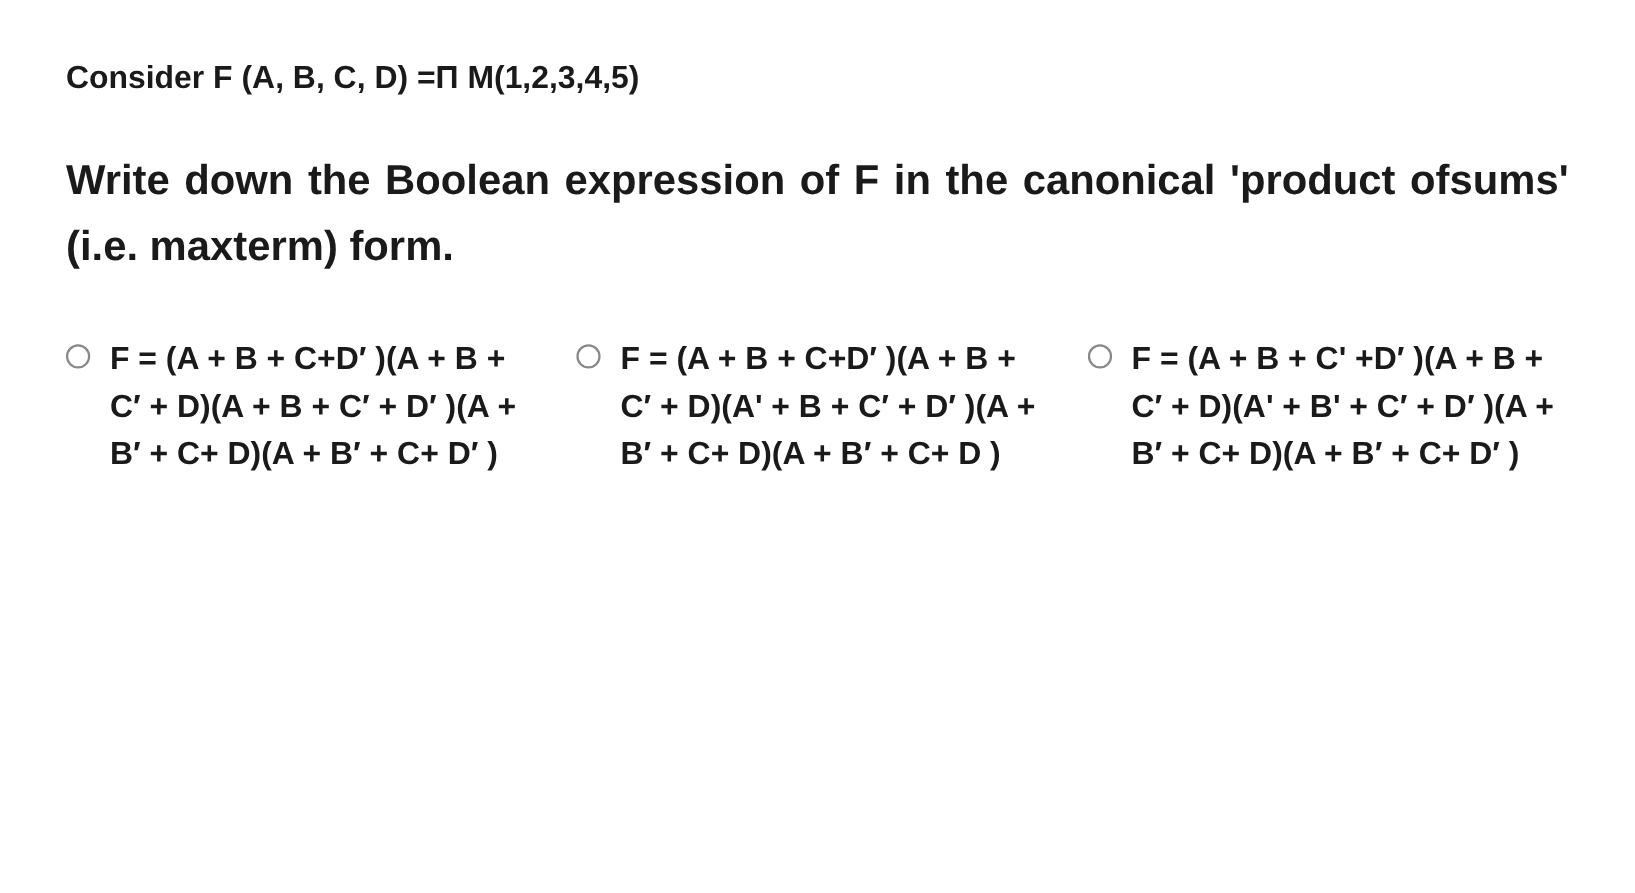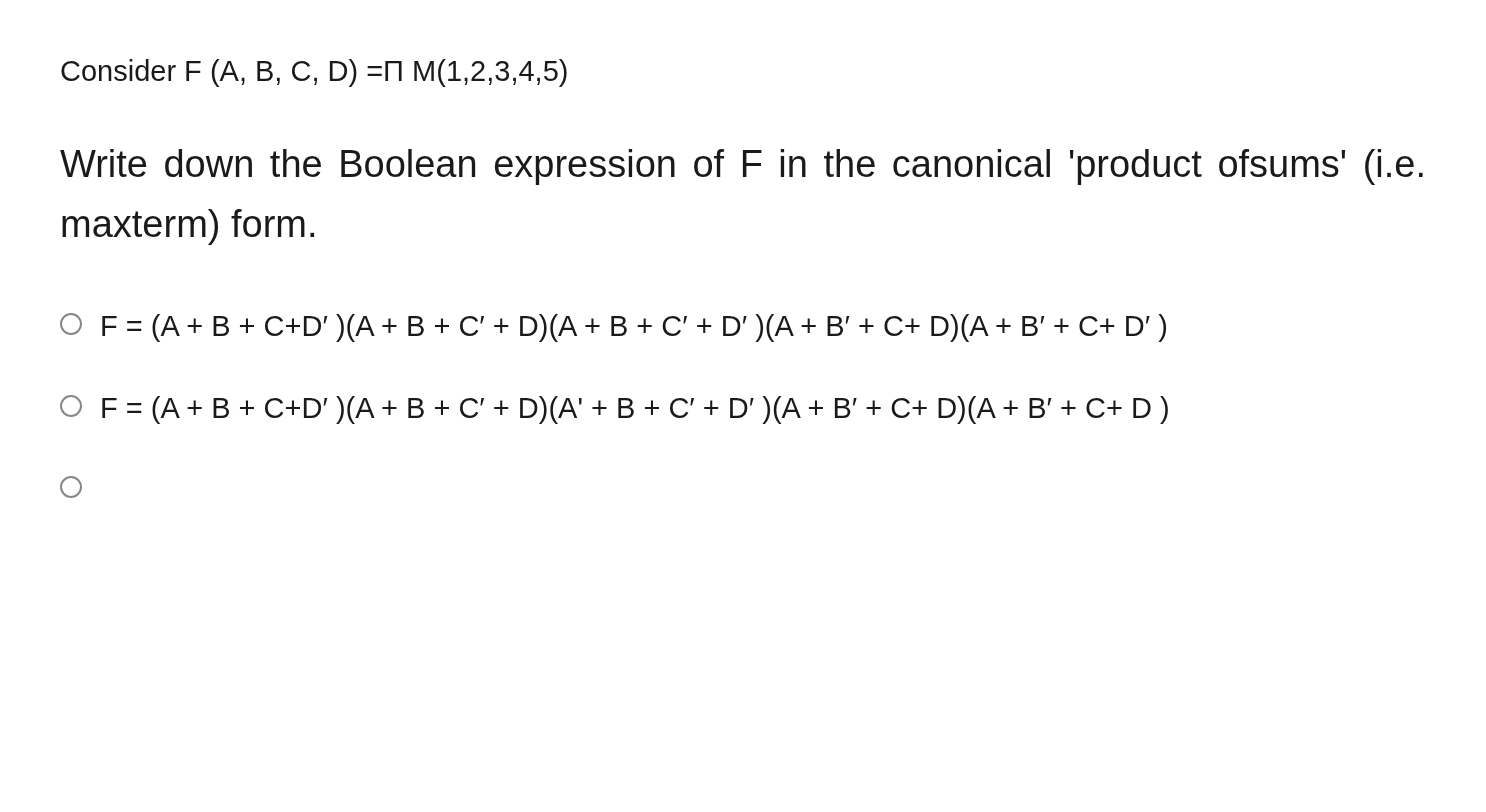--- a/index.html
+++ b/index.html
@@ -1,18 +1,19 @@
 <!DOCTYPE html>
 <html><head>
   <meta charset="utf-8">
   <style>
     * {
       margin: 0;
       padding: 0;
       box-sizing: border-box;
+      font-weight: bold;
     }
     body {
       font-family: 'Segoe UI', Tahoma, Geneva, Verdana, sans-serif;
       background: #ffffff;
       width: 1486px;
       height: 812px;
       padding: 50px 60px;
       color: #1a1a1a;
     }
     .question-text {
@@ -22,21 +23,21 @@
       text-align: justify;
     }
     .question-prompt {
       font-size: 38px;
       line-height: 1.6;
       margin-bottom: 50px;
       text-align: justify;
     }
     .options {
       display: flex;
-      flex-direction: column;
+      flex-direction: row;
       gap: 38px;
     }
     .option {
       display: flex;
       align-items: flex-start;
       gap: 18px;
     }
     .radio-circle {
       width: 22px;
       height: 22px;
@@ -64,14 +65,15 @@
   <div class="option">
     <div class="radio-circle"></div>
     <div class="option-text">F = (A + B + C+D′ )(A + B + C′ + D)(A + B + C′ + D′ )(A + B′ + C+ D)(A + B′ + C+ D′ )</div>
   </div>
   <div class="option">
     <div class="radio-circle"></div>
     <div class="option-text">F = (A + B + C+D′ )(A + B + C′ + D)(A' + B + C′ + D′ )(A + B′ + C+ D)(A + B′ + C+ D )</div>
   </div>
   <div class="option">
     <div class="radio-circle"></div>
+    <div class="option-text">F = (A + B + C' +D′ )(A + B + C′ + D)(A' + B' + C′ + D′ )(A + B′ + C+ D)(A + B′ + C+ D′ )</div>
   </div>
 </div>
 
 </body></html>

